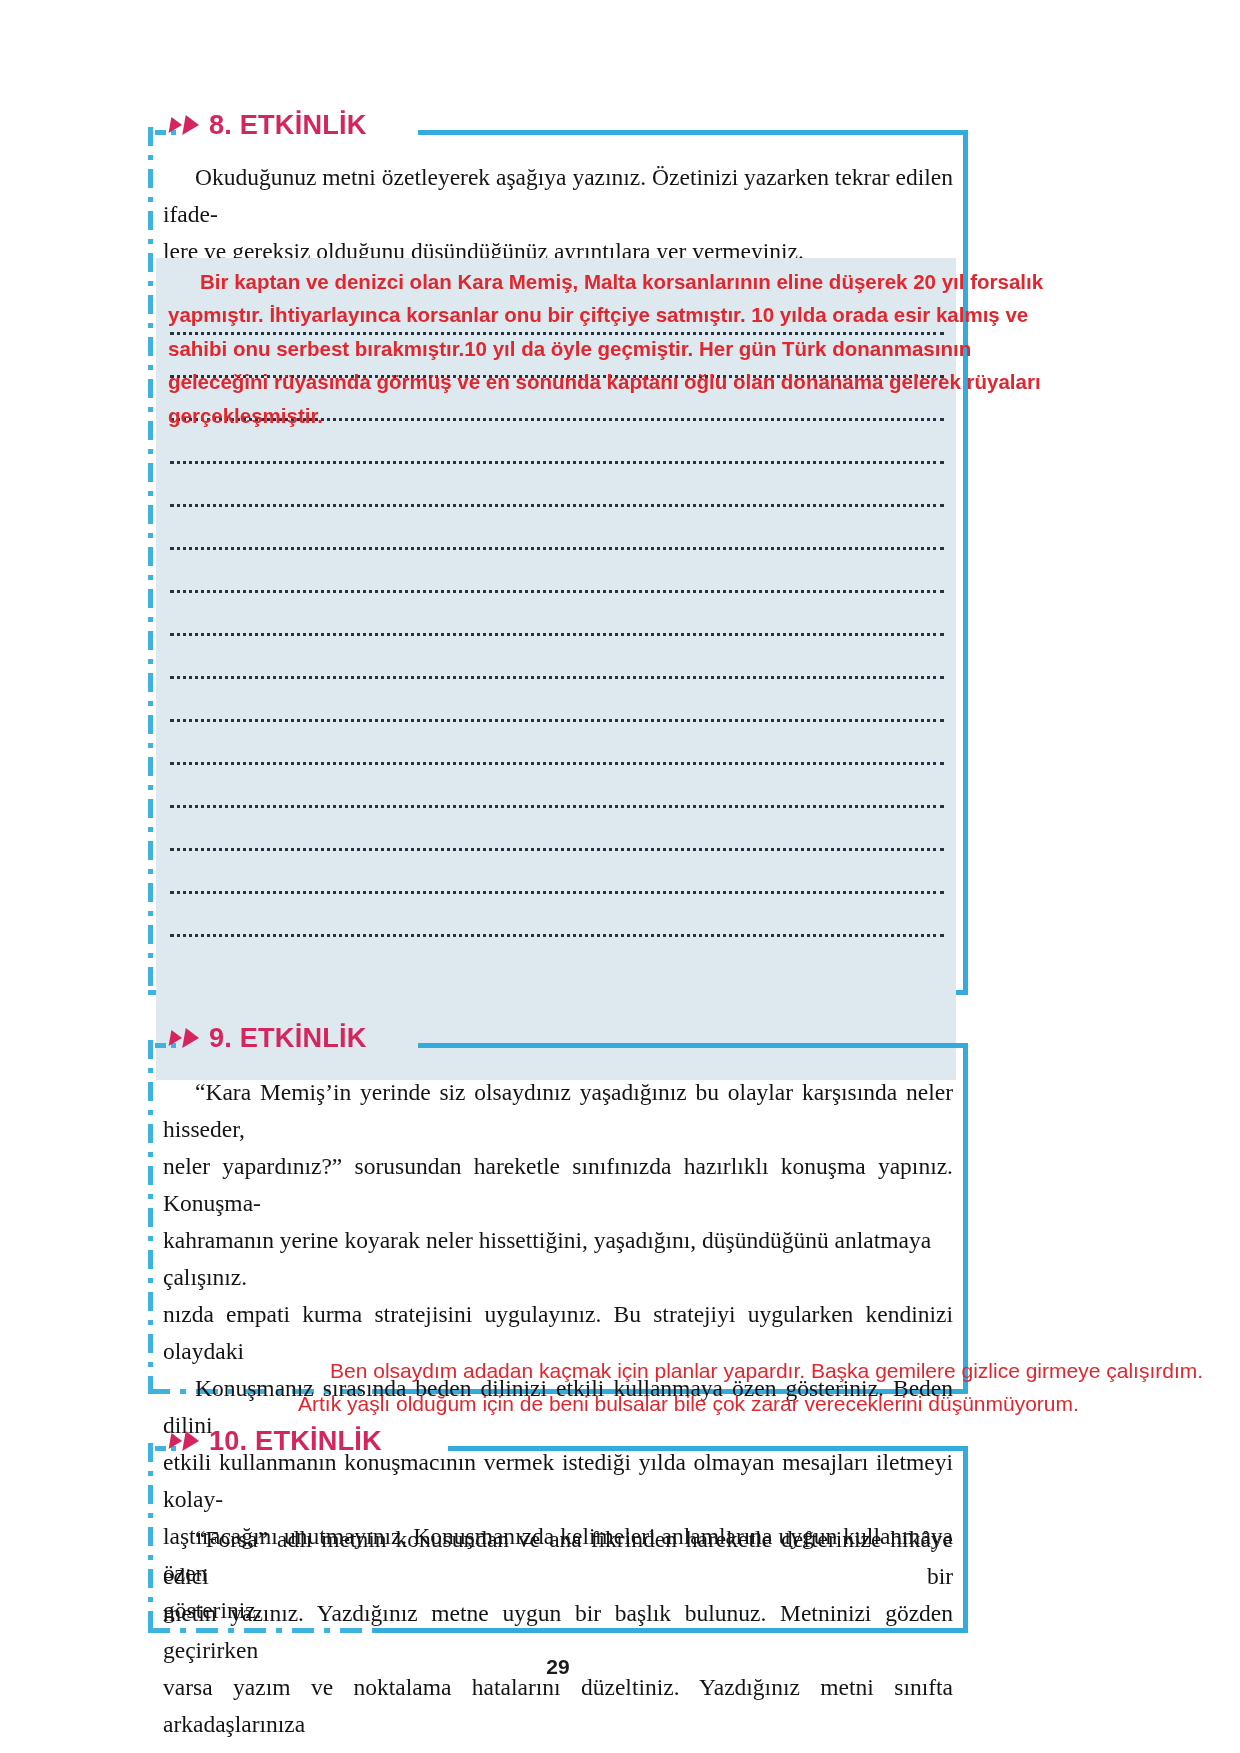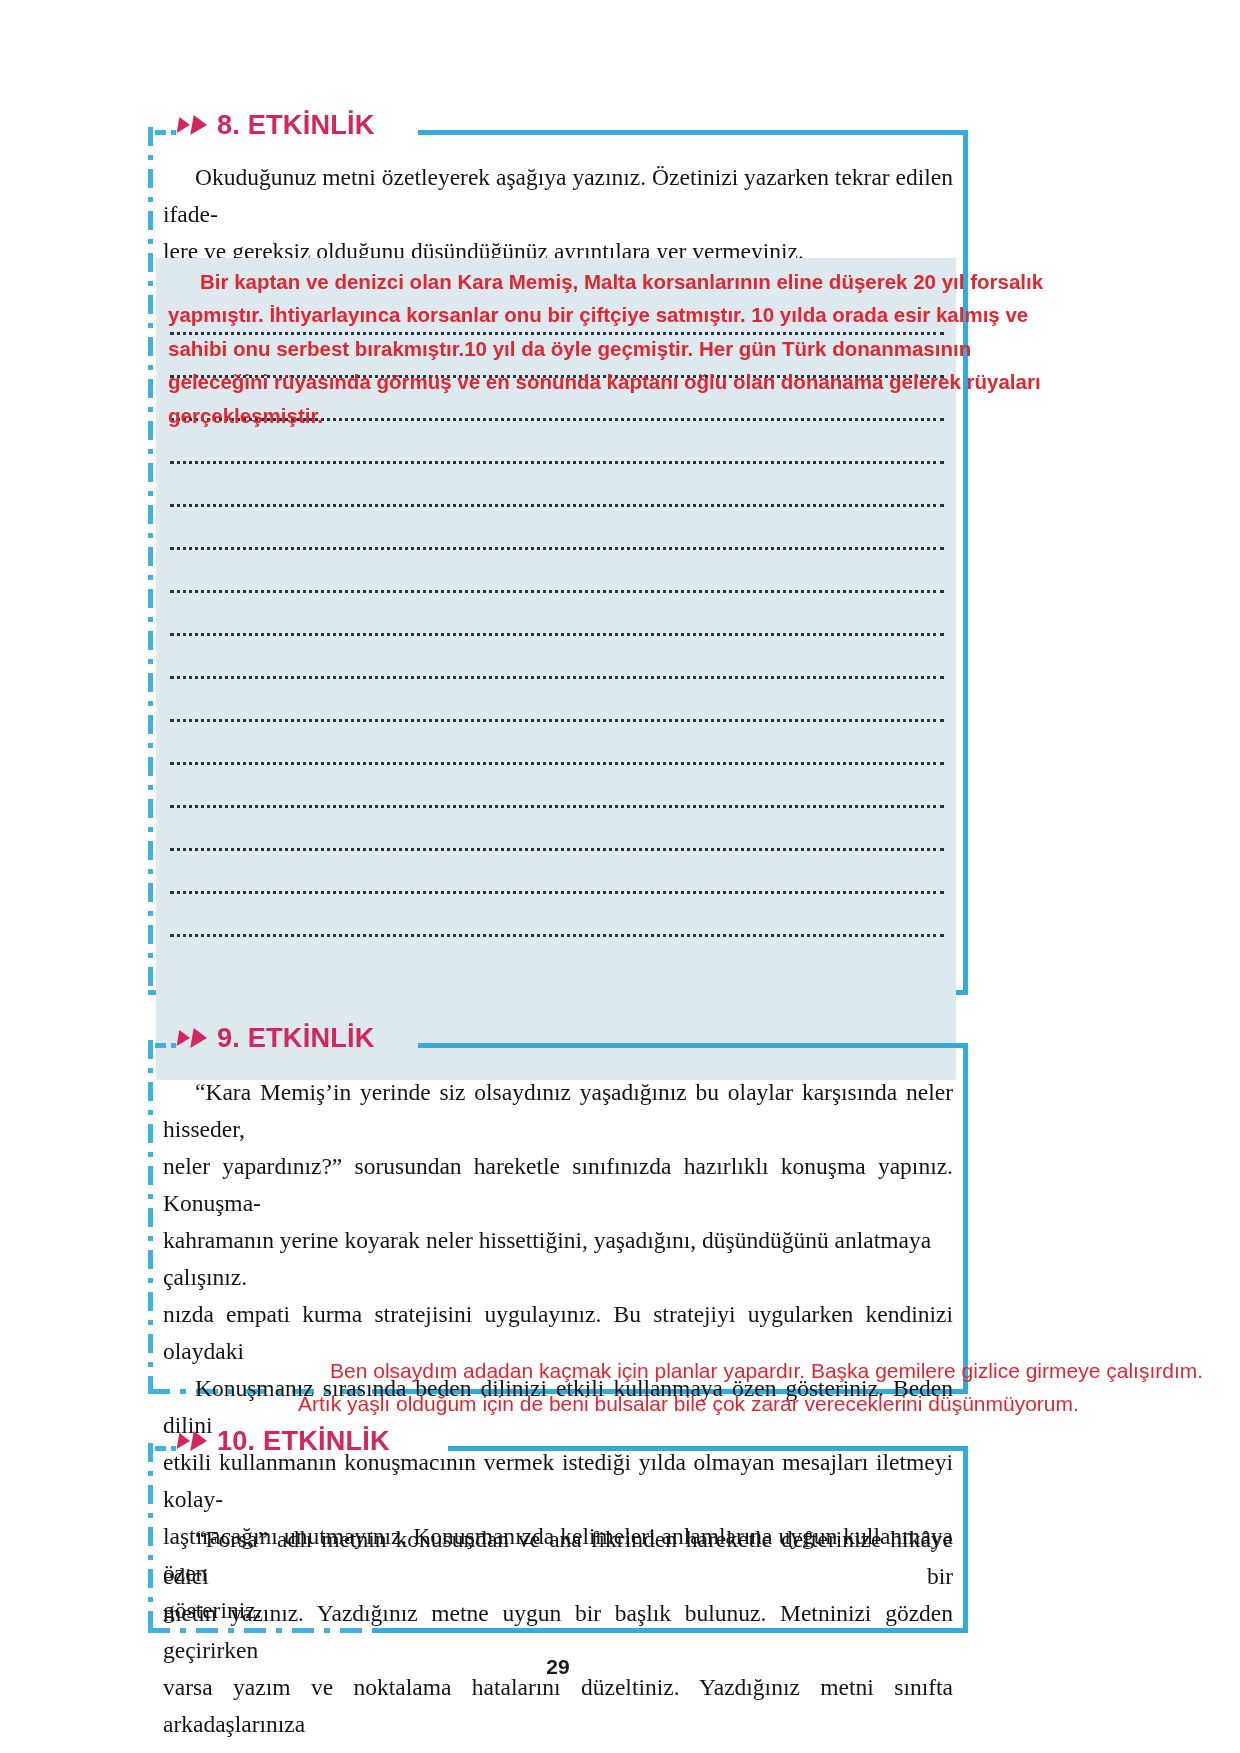--- a/index.html
+++ b/index.html
@@ -37,21 +37,21 @@
     background:repeating-linear-gradient(to right,
       var(--teal-dash) 0 22px, transparent 22px 32px,
       var(--teal-dash) 32px 38px, transparent 38px 48px);}
   .b-bottom-solid{position:absolute;bottom:0;left:225px;right:0;height:5px;background:var(--teal);}
   .corner-dash{position:absolute;top:3px;left:7px;width:22px;height:5px;
     background:repeating-linear-gradient(to right,
       var(--teal-dash) 0 11px, transparent 11px 16px,
       var(--teal-dash) 16px 21px, transparent 21px 26px);}
 
   
-  .heading{position:absolute;top:-18px;left:30px;display:flex;align-items:center;z-index:3;}
+  .heading{position:absolute;top:-18px;left:22px;display:flex;align-items:center;z-index:3;}
   .arrow{width:0;height:0;border-top:10px solid transparent;border-bottom:10px solid transparent;
     border-left:15px solid var(--accent);transform:skewX(-10deg);}
   .arrow.small{border-top-width:8px;border-bottom-width:8px;border-left-width:12px;margin-right:2px;}
   .heading-label{
     font-family:"Liberation Sans", sans-serif;font-weight:bold;
     font-size:28px;color:var(--accent);letter-spacing:0.2px;white-space:nowrap;
     margin-left:10px;transform:scaleX(0.97);transform-origin:left center;}
 
   
   .para{position:absolute;left:15px;right:15px;font-size:23.5px;line-height:37px;color:var(--ink-black);}

